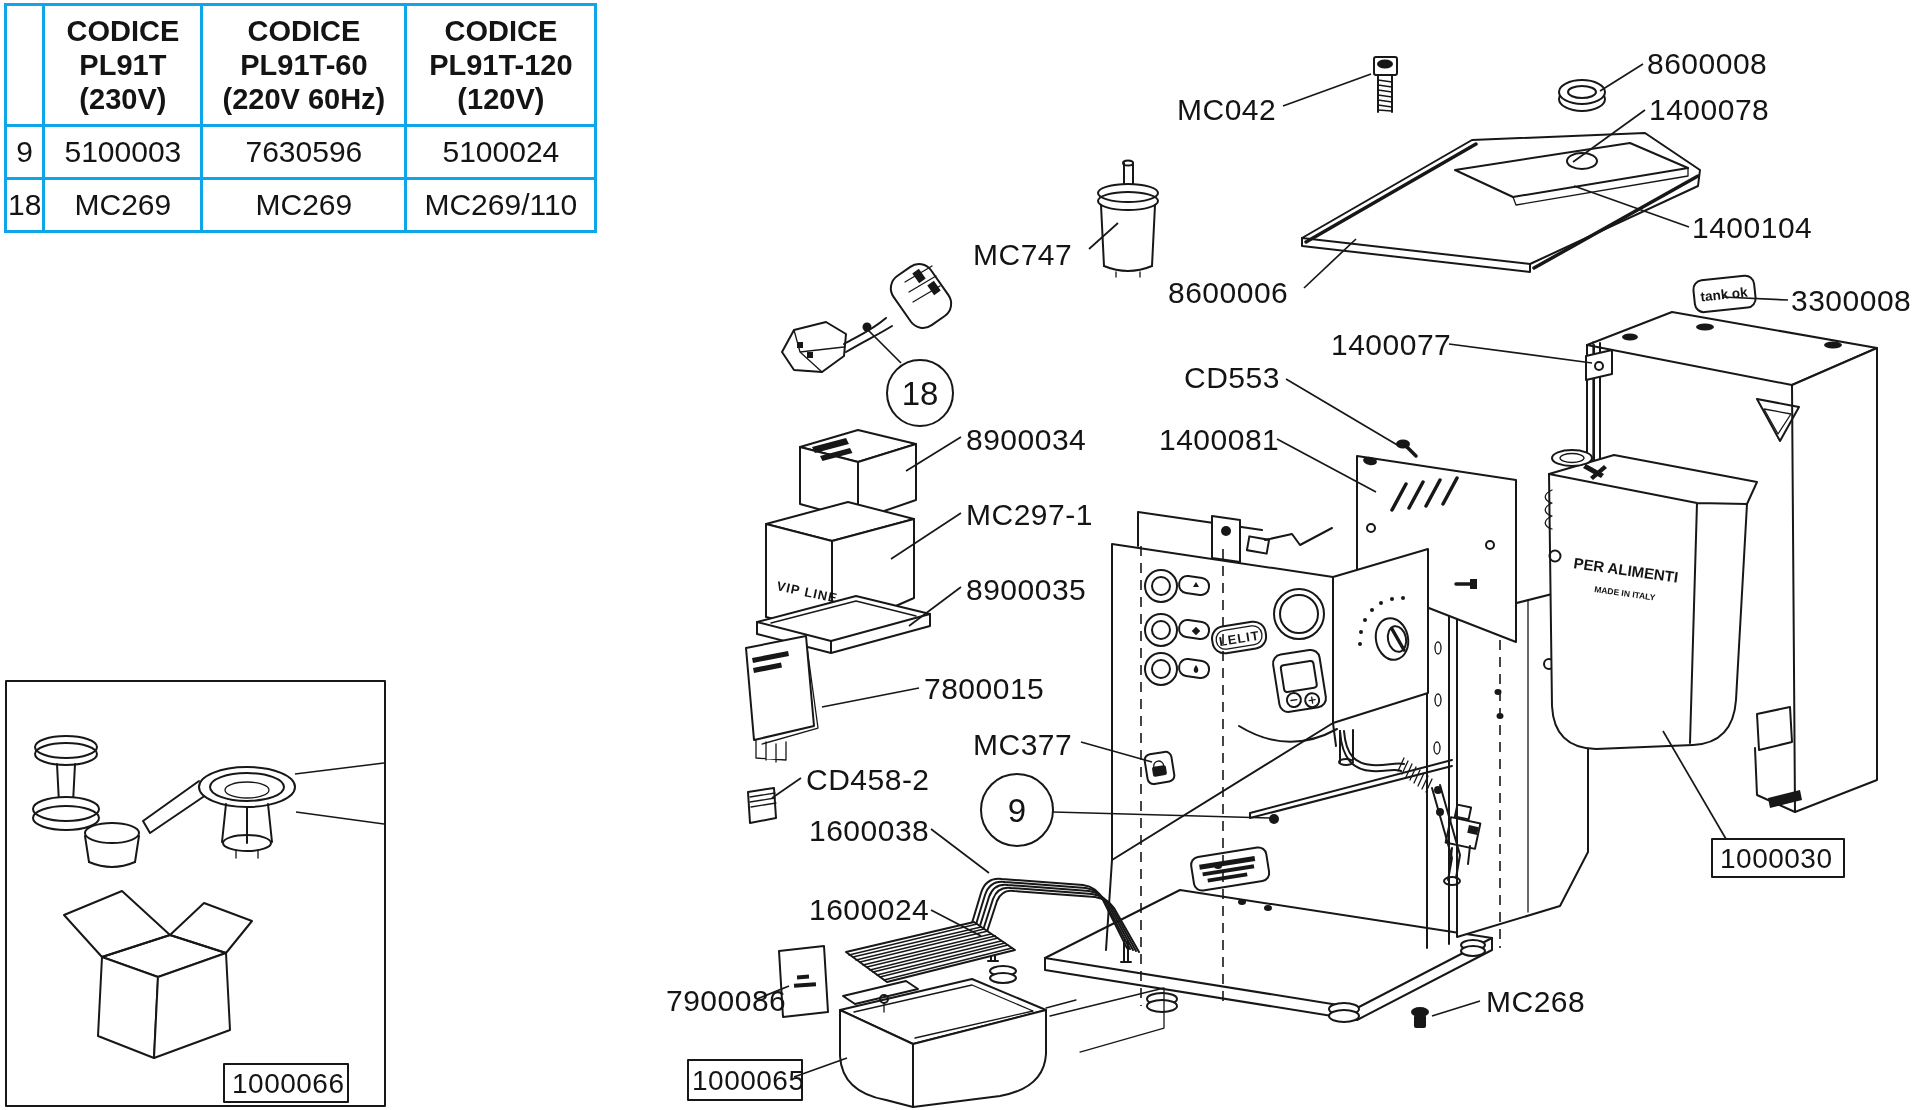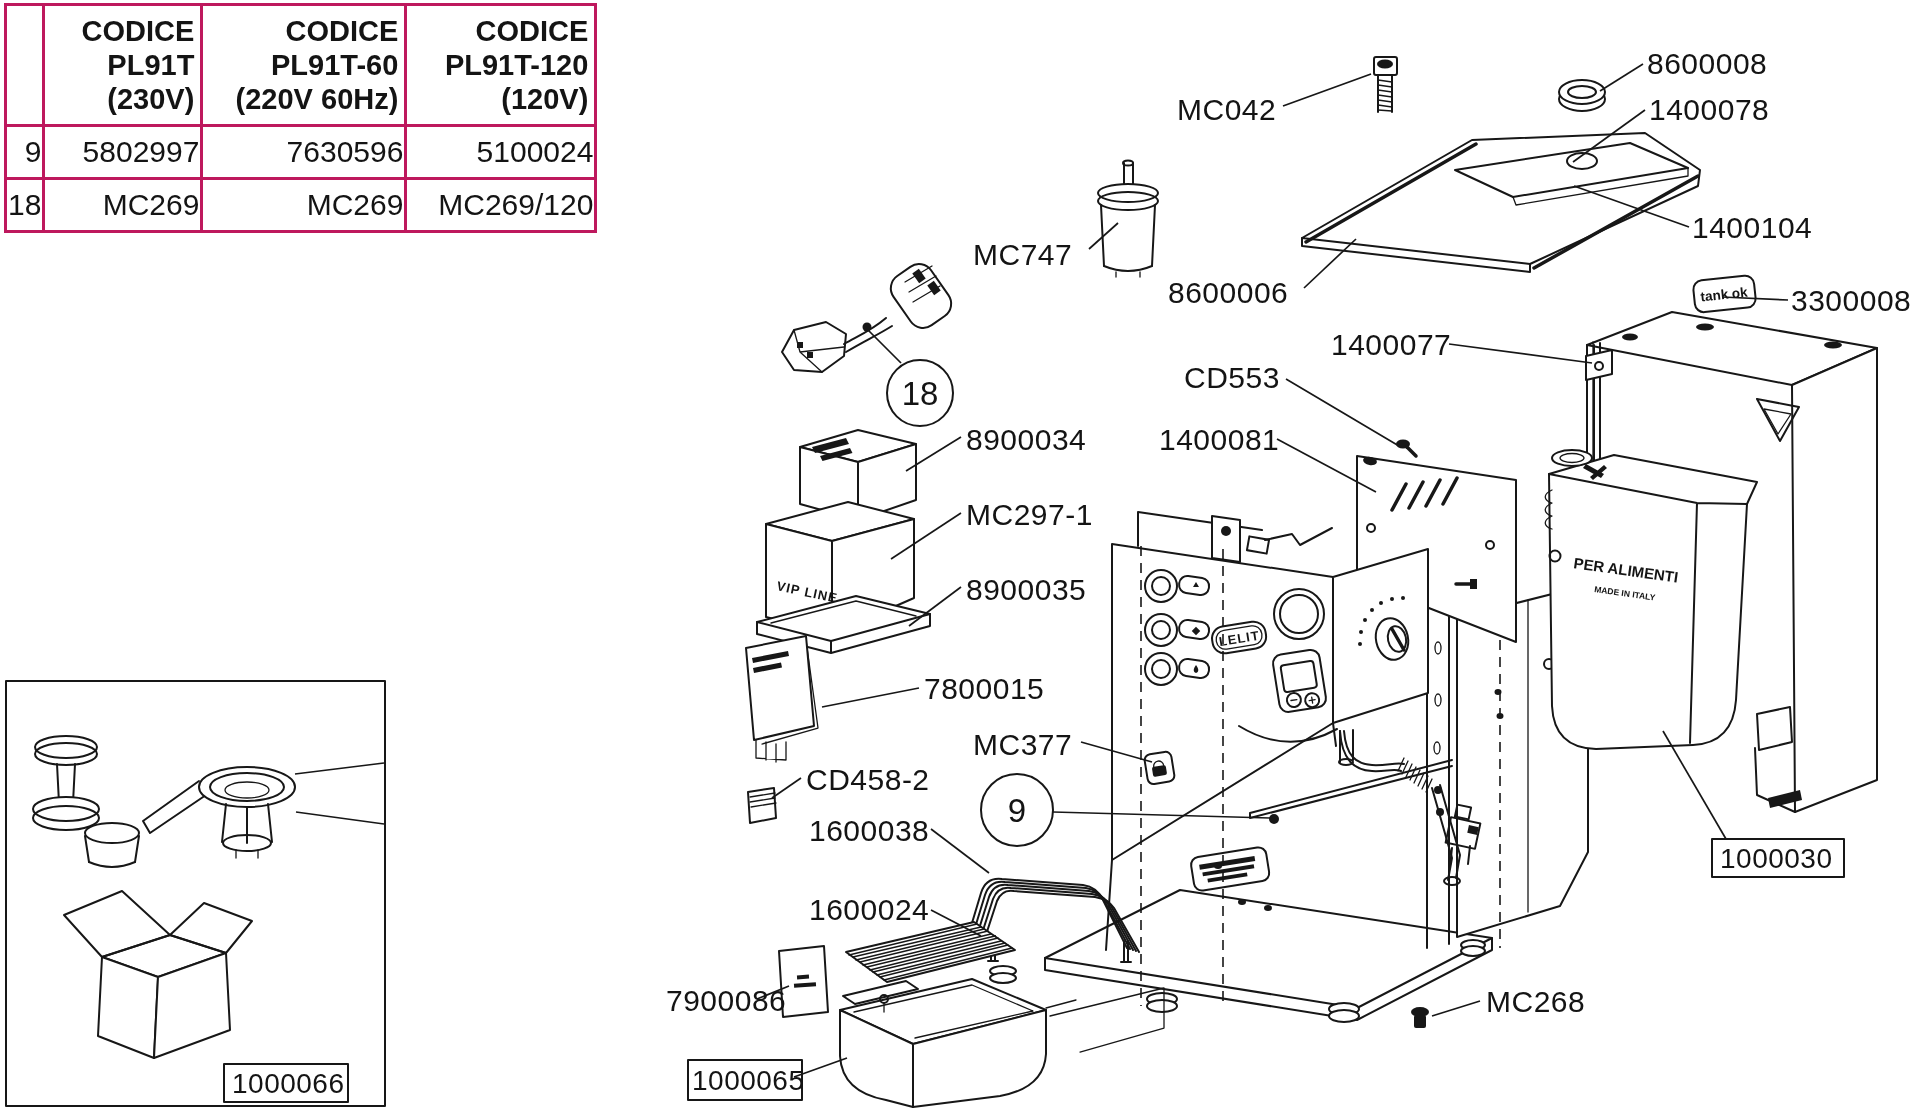--- a/index.html
+++ b/index.html
@@ -1,21 +1,21 @@
 <!DOCTYPE html>
 <html><head>
 <meta charset="utf-8">
 <style>
   html,body{margin:0;padding:0;background:#e8e8e8;}
   .stage{position:relative;width:1920px;height:1110px;background:#ffffff;overflow:hidden;
          font-family:"Liberation Sans",sans-serif;}
   
   table.codes{position:absolute;left:4px;top:3px;border-collapse:collapse;color:#141414;
               text-align:center;table-layout:fixed;}
-  .codes th,.codes td{border:3px solid #be185d;overflow:hidden;text-align:right;}
+  .codes th,.codes td{border:3px solid #0ea5e9;overflow:hidden;}
   .codes thead th{font-size:29px;font-weight:bold;line-height:34px;white-space:pre-line;
                   padding:4px 6px;height:110px;vertical-align:middle;}
   .codes tbody td{font-size:30px;font-weight:400;height:48px;vertical-align:middle;}
   
   svg text{fill:#141414;font-family:"Liberation Sans",sans-serif;}
   .callout{font-size:30px;letter-spacing:.5px;}
   .balloon{font-size:33px;text-anchor:middle;}
   .boxed{font-size:28px;letter-spacing:.5px;}
   .ln{fill:none;stroke:#171717;stroke-width:2;stroke-linecap:round;stroke-linejoin:round;}
   .sld{fill:#ffffff;stroke:#171717;stroke-width:2;stroke-linecap:round;stroke-linejoin:round;}
@@ -48,29 +48,29 @@
 PL91T-60
 (220V 60Hz)</th>
         <th>CODICE
 PL91T-120
 (120V)</th>
       </tr>
     </thead>
     <tbody>
       <tr>
         <td>9</td>
-        <td>5802997</td>
+        <td>5100003</td>
         <td>7630596</td>
         <td>5100024</td>
       </tr>
       <tr>
         <td>18</td>
         <td>MC269</td>
         <td>MC269</td>
-        <td>MC269/120</td>
+        <td>MC269/110</td>
       </tr>
     </tbody>
   </table>
 
   
   <svg width="1920" height="1110" viewBox="0 0 1920 1110">
 
     <g>
       <path class="sld" d="M1045,958 L1357,1008 L1492,938 L1180,890 Z"></path>
       <path class="ln" d="M1045,958 L1045,970 L1357,1020 L1357,1008 M1492,938 L1492,950 L1357,1020"></path>

